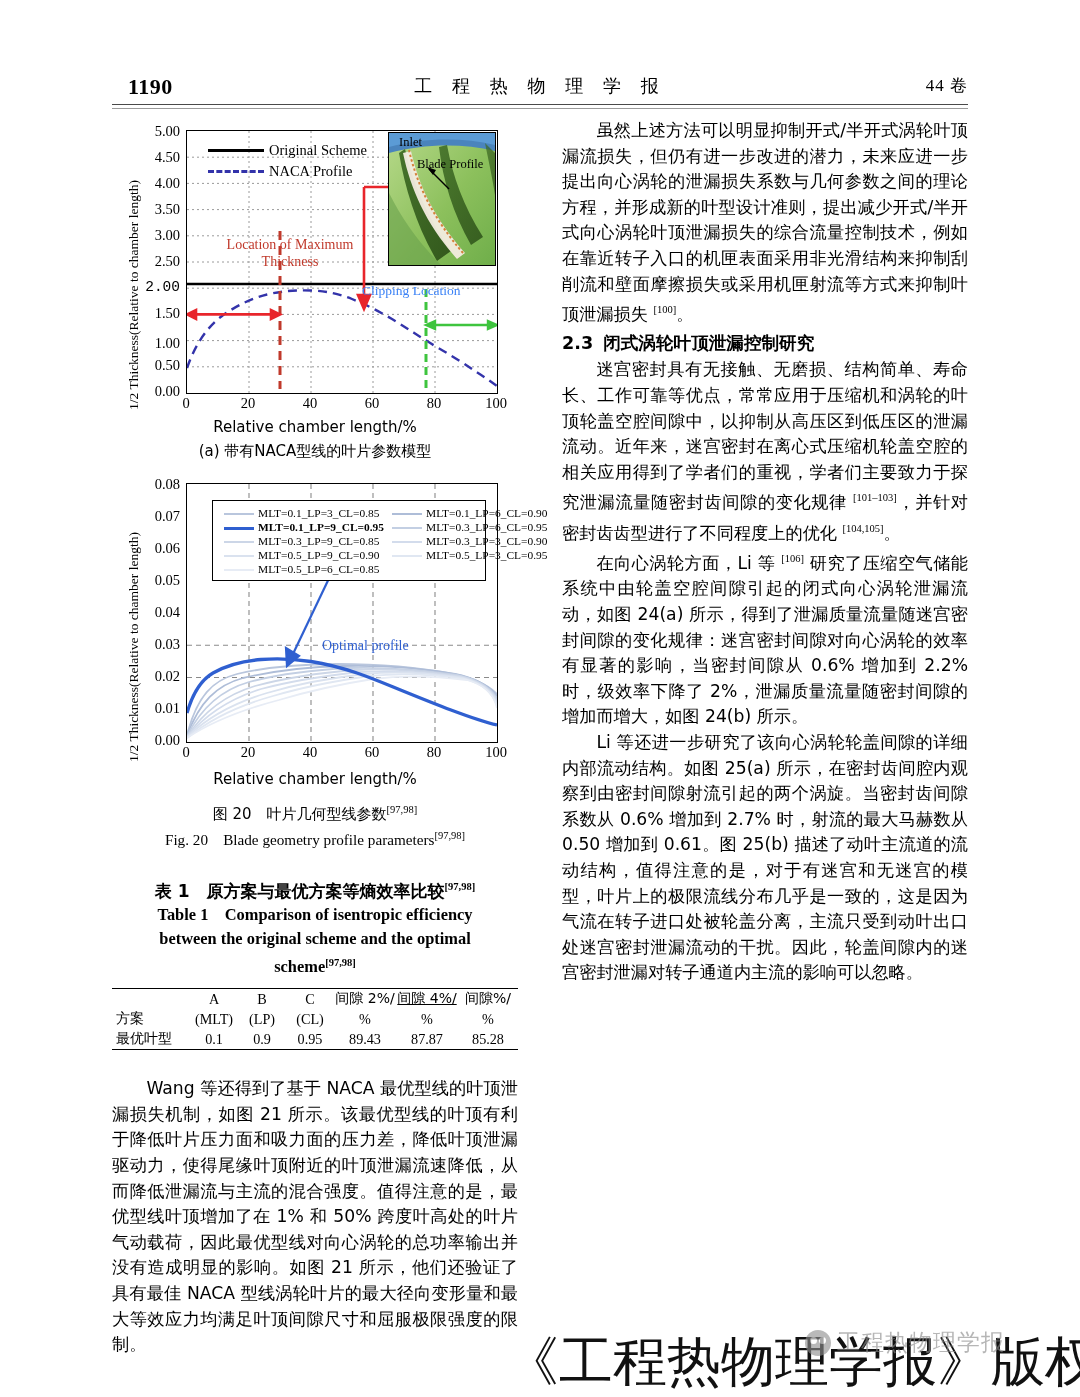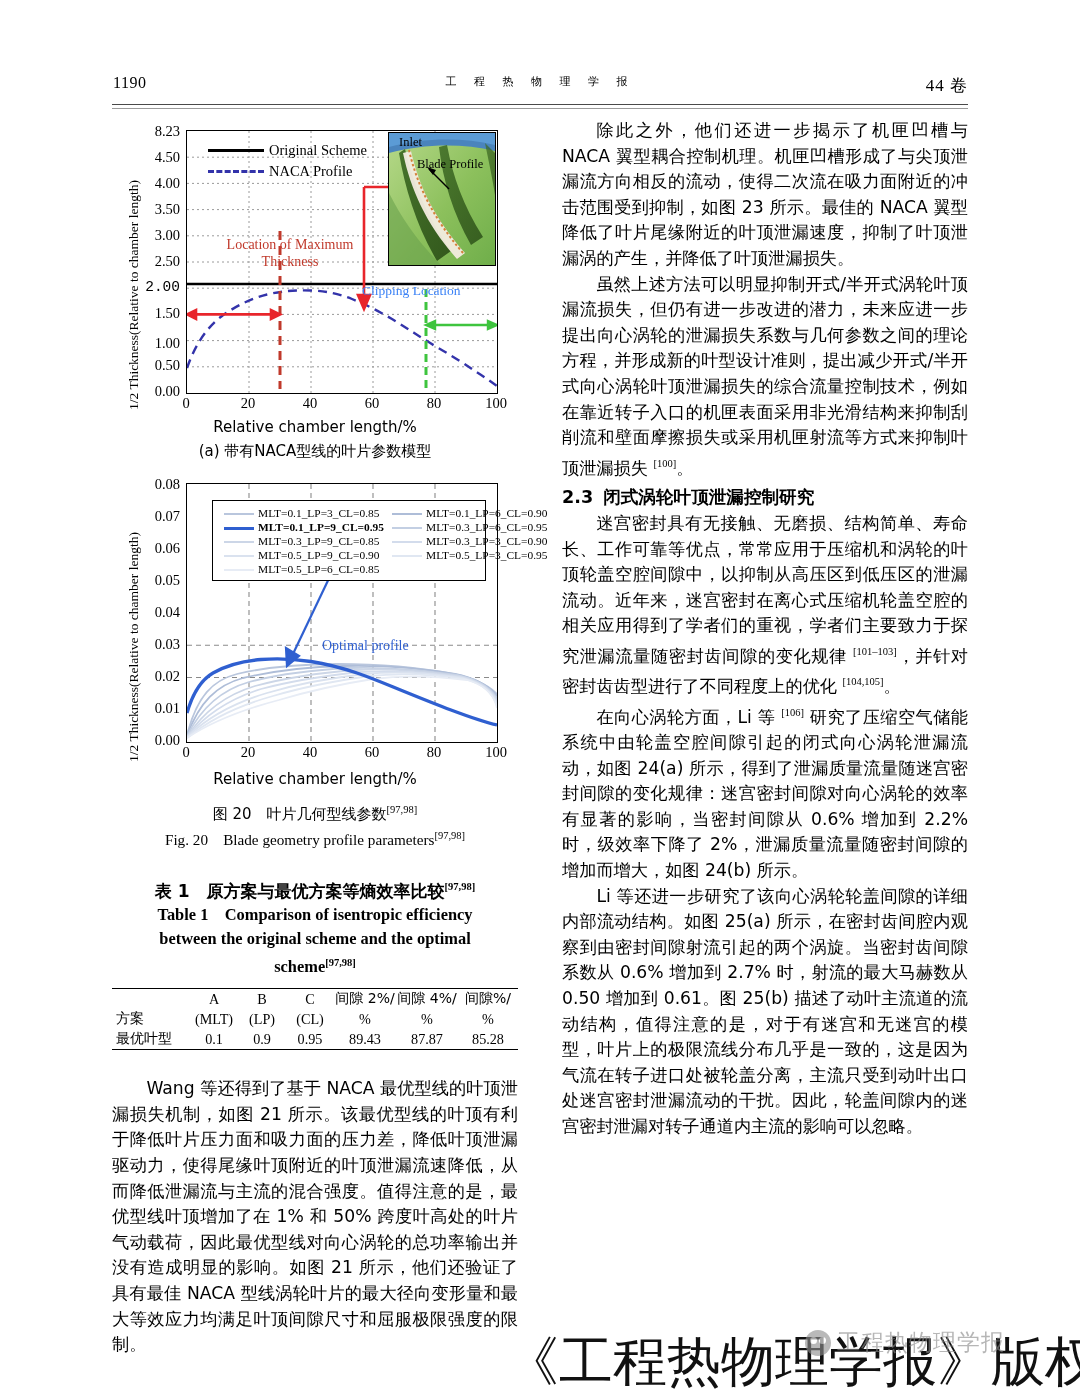--- a/index.html
+++ b/index.html
@@ -1,22 +1,22 @@
 <!DOCTYPE html>
 <html><head>
 <meta charset="utf-8">
 <style>
   html,body{margin:0;padding:0;background:#fff;}
   body{width:1080px;height:1397px;position:relative;font-family:"Liberation Serif",serif;color:#000;}
   .page{position:absolute;left:0;top:0;width:1080px;height:1397px;overflow:hidden;}
 
   
   .runhead{position:absolute;left:112px;top:74px;width:856px;height:34px;}
-  .rh-left{position:absolute;left:1px;top:0;font-size:16px;letter-spacing:.5px;}
-  .rh-mid{position:absolute;left:0;right:0;top:0;text-align:center;font-size:11px;letter-spacing:7px;font-family:"DejaVu Sans",sans-serif;}
+  .rh-left{position:absolute;left:16px;top:0;font-size:22px;letter-spacing:.5px;font-weight:bold;}
+  .rh-mid{position:absolute;left:0;right:0;top:0;text-align:center;font-size:18px;letter-spacing:7px;font-family:"DejaVu Sans",sans-serif;}
   .rh-right{position:absolute;right:0;top:0;font-size:17px;letter-spacing:1px;}
   .rh-rule{position:absolute;left:112px;top:104px;width:856px;height:3px;
            border-top:1.6px solid #4a4a4a;border-bottom:1px solid #9a9a9a;}
 
   
   .col{position:absolute;top:118px;width:406px;}
   .col-l{left:112px;}
   .col-r{left:562px;}
 
   p.body{margin:0 0 0 0;font-size:17.2px;line-height:25.6px;text-align:justify;
@@ -89,21 +89,21 @@
   <div class="rh-rule"></div>
 
   <div class="col col-l">
 
     <div class="figwrap">
 
       <div class="chart" id="chartA">
 
         <div class="ylab" style="left:14px;top:292px;">1/2 Thickness(Relative to chamber length)</div>
 
-        <div class="ytick" style="left:20px;top:5px;width:48px;">8.23</div>
+        <div class="ytick" style="left:20px;top:5px;width:48px;">5.00</div>
         <div class="ytick" style="left:20px;top:31px;width:48px;">4.50</div>
         <div class="ytick" style="left:20px;top:57px;width:48px;">4.00</div>
         <div class="ytick" style="left:20px;top:83px;width:48px;">3.50</div>
         <div class="ytick" style="left:20px;top:109px;width:48px;">3.00</div>
         <div class="ytick" style="left:20px;top:135px;width:48px;">2.50</div>
         <div class="ytick" style="left:20px;top:161px;width:48px;font-family:Liberation Mono, monospace;">2.00</div>
         <div class="ytick" style="left:20px;top:187px;width:48px;">1.50</div>
         <div class="ytick" style="left:20px;top:217px;width:48px;font-family:Liberation Serif, serif;">1.00</div>
         <div class="ytick" style="left:20px;top:239px;width:48px;">0.50</div>
         <div class="ytick" style="left:20px;top:265px;width:48px;">0.00</div>
@@ -327,21 +327,21 @@
       </div>
 
       <table class="data" style="margin-top:9px;">
         <tbody>
             <tr class="trule-top">
           <th style="width:78px;"></th>
           <th style="width:48px;">A</th>
           <th style="width:48px;">B</th>
           <th style="width:48px;">C</th>
           <th class="cnh" style="width:62px;">间隙 2%/</th>
-          <th class="cnh" style="width:62px;">间隙 4%/</th>
+          <th class="cnh" style="width:62px;text-decoration:underline;">间隙 4%/</th>
           <th class="cnh" style="width:60px;">间隙%/</th>
         </tr>
         <tr>
           <th class="lead cnh">方案</th>
           <th>(MLT)</th>
           <th>(LP)</th>
           <th>(CL)</th>
           <th>%</th>
           <th>%</th>
           <th>%</th>
@@ -359,21 +359,20 @@
         </table>
     </div>
 
     <p class="body" style="margin-top:26px;">Wang 等还得到了基于 NACA 最优型线的叶顶泄漏损失机制，如图 21 所示。该最优型线的叶顶有利于降低叶片压力面和吸力面的压力差，降低叶顶泄漏驱动力，使得尾缘叶顶附近的叶顶泄漏流速降低，从而降低泄漏流与主流的混合强度。值得注意的是，最优型线叶顶增加了在 1% 和 50% 跨度叶高处的叶片气动载荷，因此最优型线对向心涡轮的总功率输出并没有造成明显的影响。如图 21 所示，他们还验证了具有最佳 NACA 型线涡轮叶片的最大径向变形量和最大等效应力均满足叶顶间隙尺寸和屈服极限强度的限制。</p>
 
   </div>
 
   <div class="col col-r">
 
 
-    <p class="body">除此之外，他们还进一步揭示了机匣凹槽与 NACA 翼型耦合控制机理。机匣凹槽形成了与尖顶泄漏流方向相反的流动，使得二次流在吸力面附近的冲击范围受到抑制，如图 23 所示。最佳的 NACA 翼型降低了叶片尾缘附近的叶顶泄漏速度，抑制了叶顶泄漏涡的产生，并降低了叶顶泄漏损失。</p>
 
     <p class="body"><span>虽然上述方法可以明显抑制开式/半开式涡轮叶顶漏流损失，但仍有进一步改进的潜力，未来应进一步提出向心涡轮的泄漏损失系数与几何参数之间的理论方程，并形成新的叶型设计准则，提出减少开式/半开式向心涡轮叶顶泄漏损失的综合流量控制技术，例如在靠近转子入口的机匣表面采用非光滑结构来抑制刮削流和壁面摩擦损失或采用机匣射流等方式来抑制叶顶泄漏损失 </span><sup class="ref">[100]</sup><span>。</span></p>
 
     <div class="sec-h">
       <span class="num">2.3</span><span>闭式涡轮叶顶泄漏控制研究</span>
     </div>
 
     <p class="body"><span>迷宫密封具有无接触、无磨损、结构简单、寿命长、工作可靠等优点，常常应用于压缩机和涡轮的叶顶轮盖空腔间隙中，以抑制从高压区到低压区的泄漏流动。近年来，迷宫密封在离心式压缩机轮盖空腔的相关应用得到了学者们的重视，学者们主要致力于探究泄漏流量随密封齿间隙的变化规律 </span><sup class="ref">[101–103]</sup><span>，并针对密封齿齿型进行了不同程度上的优化 </span><sup class="ref">[104,105]</sup><span>。</span></p>
 
     <p class="body"><span>在向心涡轮方面，Li 等 </span><sup class="ref">[106]</sup><span> 研究了压缩空气储能系统中由轮盖空腔间隙引起的闭式向心涡轮泄漏流动，如图 24(a) 所示，得到了泄漏质量流量随迷宫密封间隙的变化规律：迷宫密封间隙对向心涡轮的效率有显著的影响，当密封间隙从 0.6% 增加到 2.2% 时，级效率下降了 2%，泄漏质量流量随密封间隙的增加而增大，如图 24(b) 所示。</span></p>

